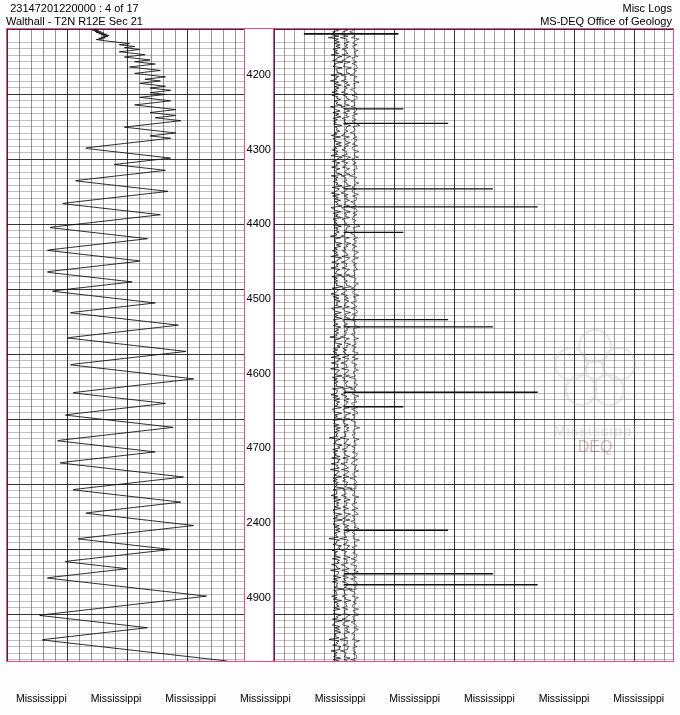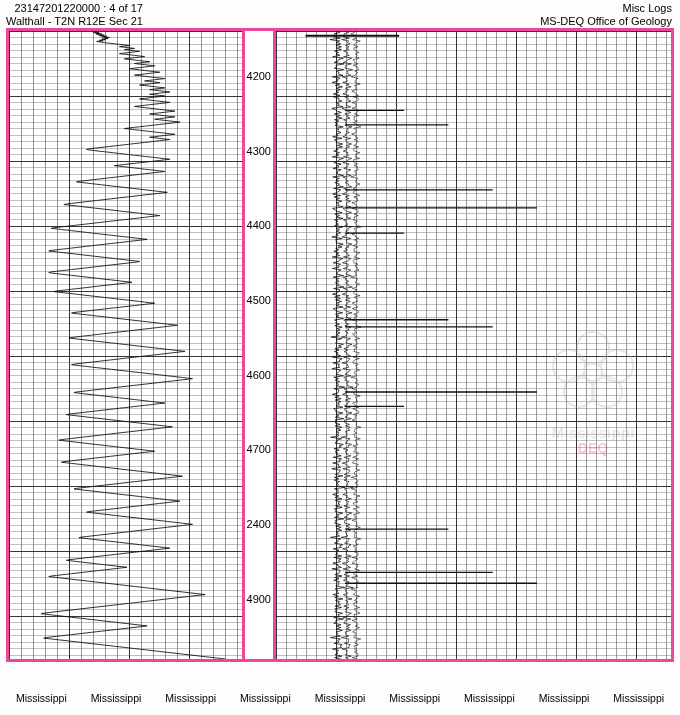--- a/index.html
+++ b/index.html
@@ -25,34 +25,34 @@
     padding: 2px 8px 0 6px;
     font-size: 11px;
     line-height: 13px;
   }
   .header .row {
     display: flex;
     justify-content: space-between;
     align-items: flex-start;
     width: 100%;
   }
-  .hdr-left { text-align: right; white-space: nowrap; }
+  .hdr-left { text-align: center; white-space: nowrap; }
   .hdr-right { text-align: right; white-space: nowrap; }
 
   
   .log-body {
     position: absolute;
     top: 28px; left: 6px;
     width: 668px; height: 650px;
   }
 
   .track {
     position: absolute;
     top: 0; bottom: 16px;
-    border: 3px solid #ec4899;
+    border: 1px solid #ec4899;
     background: #fff;
     overflow: hidden;
   }
   
   #track-left  { left: 0px;   width: 239px; }
   
   #track-depth { left: 239px; width: 28px; border-left: none; border-right: none; background: #fff; }
   
   #track-right { left: 267px; width: 401px; }
 
@@ -110,23 +110,23 @@
     text-align: center;
   }
   .watermark .wm-text {
     font-size: 15px;
     font-weight: bold;
     color: #b9b3ad;
     letter-spacing: 0.2px;
     line-height: 15px;
   }
   .watermark .wm-sub {
-    font-size: 14px;
-    font-weight: bold;
-    color: #ec4899;
+    font-size: 16px;
+    font-weight: normal;
+    color: #7f1d1d;
   }
 
   
   .footer {
     position: absolute;
     left: 0; right: 0; bottom: 0;
     height: 34px;
     display: flex;
     align-items: center;
     padding: 0 4px;

